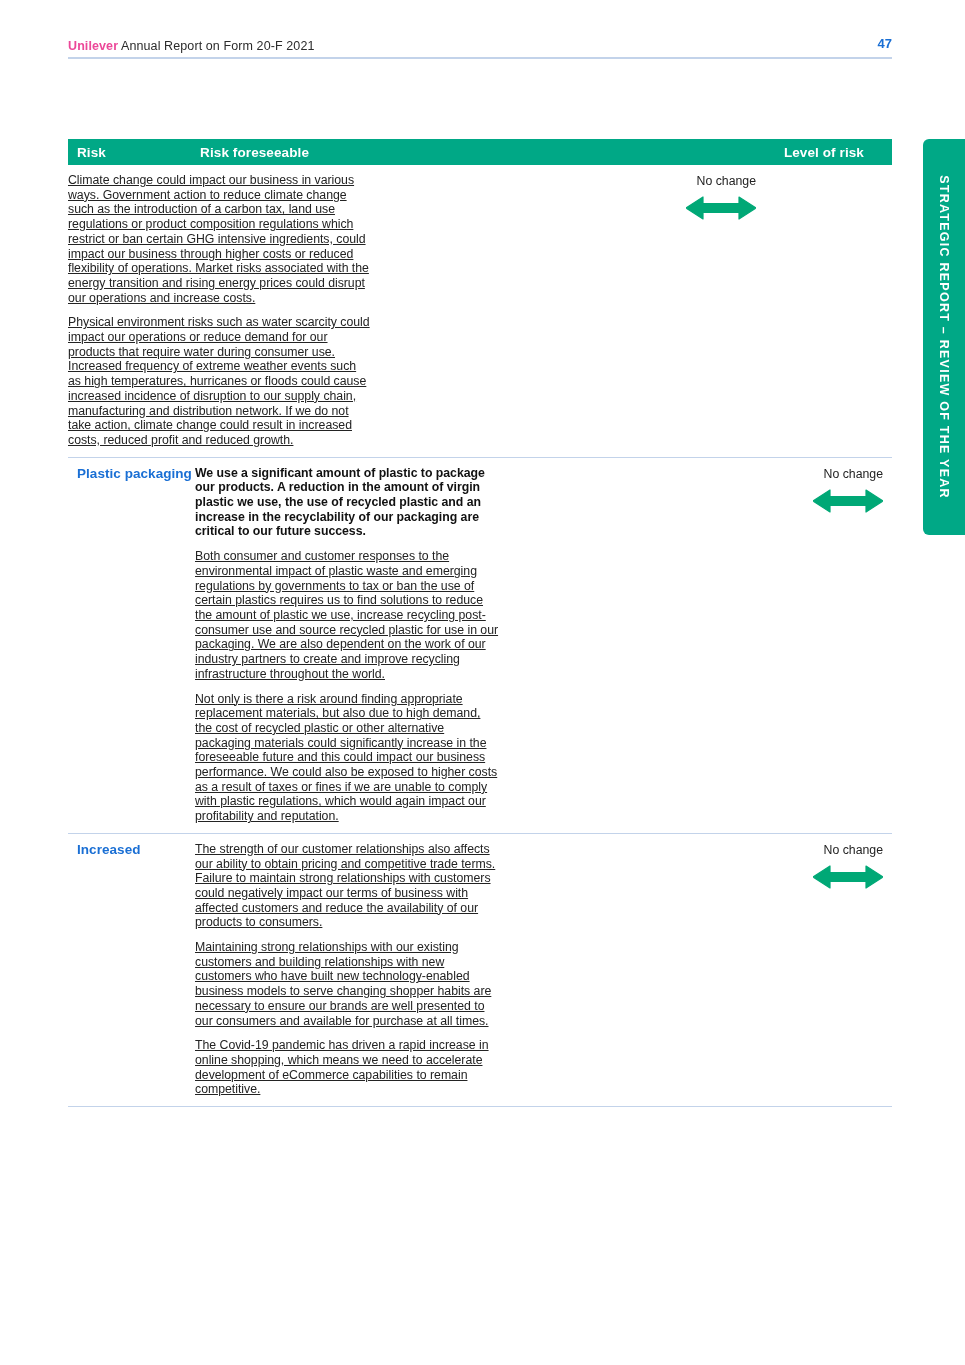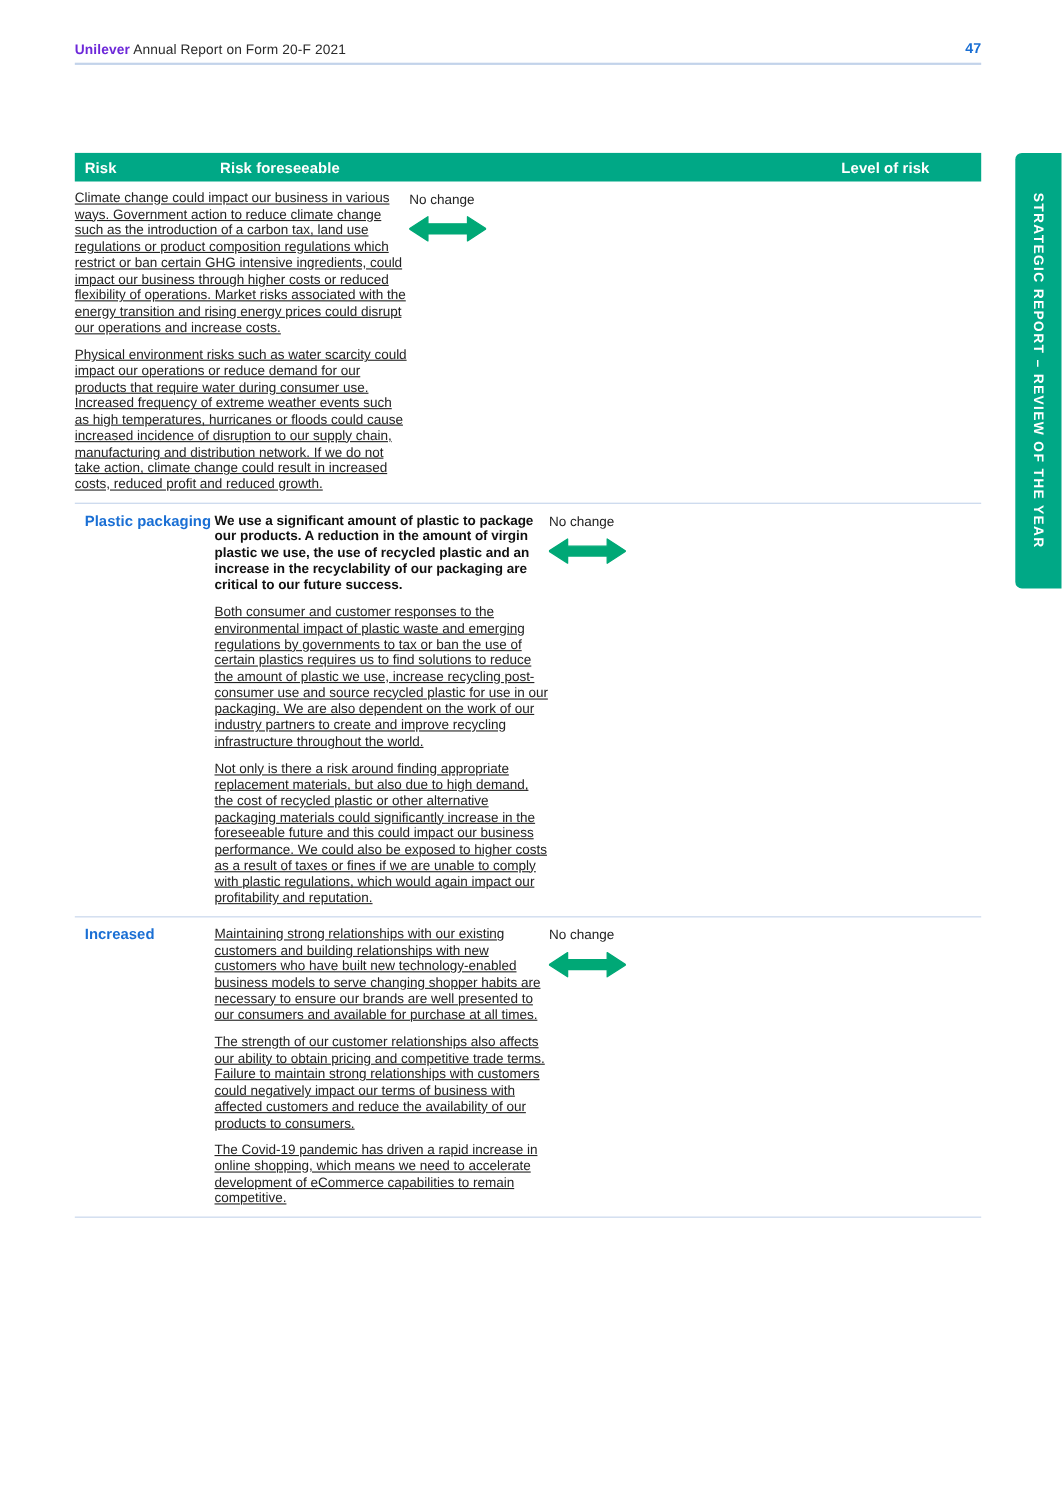--- a/index.html
+++ b/index.html
@@ -26,21 +26,21 @@
   }
   .page-header .hdr-text {
     font-size: 12.5px;
     color: #2b2b2b;
     letter-spacing: 0.1px;
     line-height: 16px;
     display: inline-block;
   }
   .page-header .hdr-text b {
     font-weight: 700;
-    color: #6d28d9;
+    color: #ec4899;
   }
   .page-header .page-num {
     position: absolute;
     right: 0;
     top: 0;
     font-size: 13px;
     font-weight: 700;
     color: #1a6fd4;
     line-height: 16px;
     text-align: center;
@@ -96,21 +96,21 @@
     align-items: center;
   }
   .thead .th {
     color: #ffffff;
     font-size: 13.5px;
     font-weight: 700;
     letter-spacing: 0.1px;
   }
   .th-risk     { width: 133px; padding-left: 9px; box-sizing: border-box; }
   .th-desc     { width: 569px; }
-  .th-level    { width: 128px; text-align: left; padding-right: 9px; box-sizing: border-box; }
+  .th-level    { width: 128px; text-align: center; padding-right: 9px; box-sizing: border-box; }
 
   .trow {
     display: flex;
     border-bottom: 1.5px solid #c3d3ea;
     padding-top: 8px;
     padding-bottom: 9px;
   }
   .trow:last-child { border-bottom: 1.5px solid #c3d3ea; }
 
   .cell-risk {
@@ -145,21 +145,21 @@
     color: #232323;
     margin: 0 0 10px 0;
     letter-spacing: -0.02px;
     text-decoration: underline;
   }
   .desc-para:last-child, .desc-lead:last-child { margin-bottom: 0; }
 
   .cell-level {
     width: 393px;
     box-sizing: border-box;
-    text-align: left;
+    text-align: right;
     padding-right: 9px;
     padding-top: 1px;
   }
   .level-text {
     font-size: 12.3px;
     color: #232323;
     line-height: 15px;
     display: block;
     margin-bottom: 6px;
   }
@@ -218,22 +218,22 @@
   <svg width="70" height="26" viewBox="0 0 70 26">
     <path d="M0,13 L17,2 L17,8.5 L53,8.5 L53,2 L70,13 L53,24 L53,17.5 L17,17.5 L17,24 Z" fill="#00A876" stroke="#00A876" stroke-width="1.2" stroke-linejoin="round"></path>
   </svg></span>
     </div>
       </div>
       <div class="trow">
     <div class="cell-risk">
       <div class="risk-name">Increased</div>
     </div>
     <div class="cell-desc">
-      <p class="desc-para">Maintaining strong relationships with our existing customers and building relationships with new customers who have built new technology-enabled business models to serve changing shopper habits are necessary to ensure our brands are well presented to our consumers and available for purchase at all times.</p>
-          <p class="desc-para">The strength of our customer relationships also affects our ability to obtain pricing and competitive trade terms. Failure to maintain strong relationships with customers could negatively impact our terms of business with affected customers and reduce the availability of our products to consumers.</p>
+      <p class="desc-para">The strength of our customer relationships also affects our ability to obtain pricing and competitive trade terms. Failure to maintain strong relationships with customers could negatively impact our terms of business with affected customers and reduce the availability of our products to consumers.</p>
+          <p class="desc-para">Maintaining strong relationships with our existing customers and building relationships with new customers who have built new technology-enabled business models to serve changing shopper habits are necessary to ensure our brands are well presented to our consumers and available for purchase at all times.</p>
           <p class="desc-para">The Covid-19 pandemic has driven a rapid increase in online shopping, which means we need to accelerate development of eCommerce capabilities to remain competitive.</p>
     </div>
     <div class="cell-level">
       <span class="level-text">No change</span>
       <span class="level-arrow">
   <svg width="70" height="26" viewBox="0 0 70 26">
     <path d="M0,13 L17,2 L17,8.5 L53,8.5 L53,2 L70,13 L53,24 L53,17.5 L17,17.5 L17,24 Z" fill="#00A876" stroke="#00A876" stroke-width="1.2" stroke-linejoin="round"></path>
   </svg></span>
     </div>
       </div>

